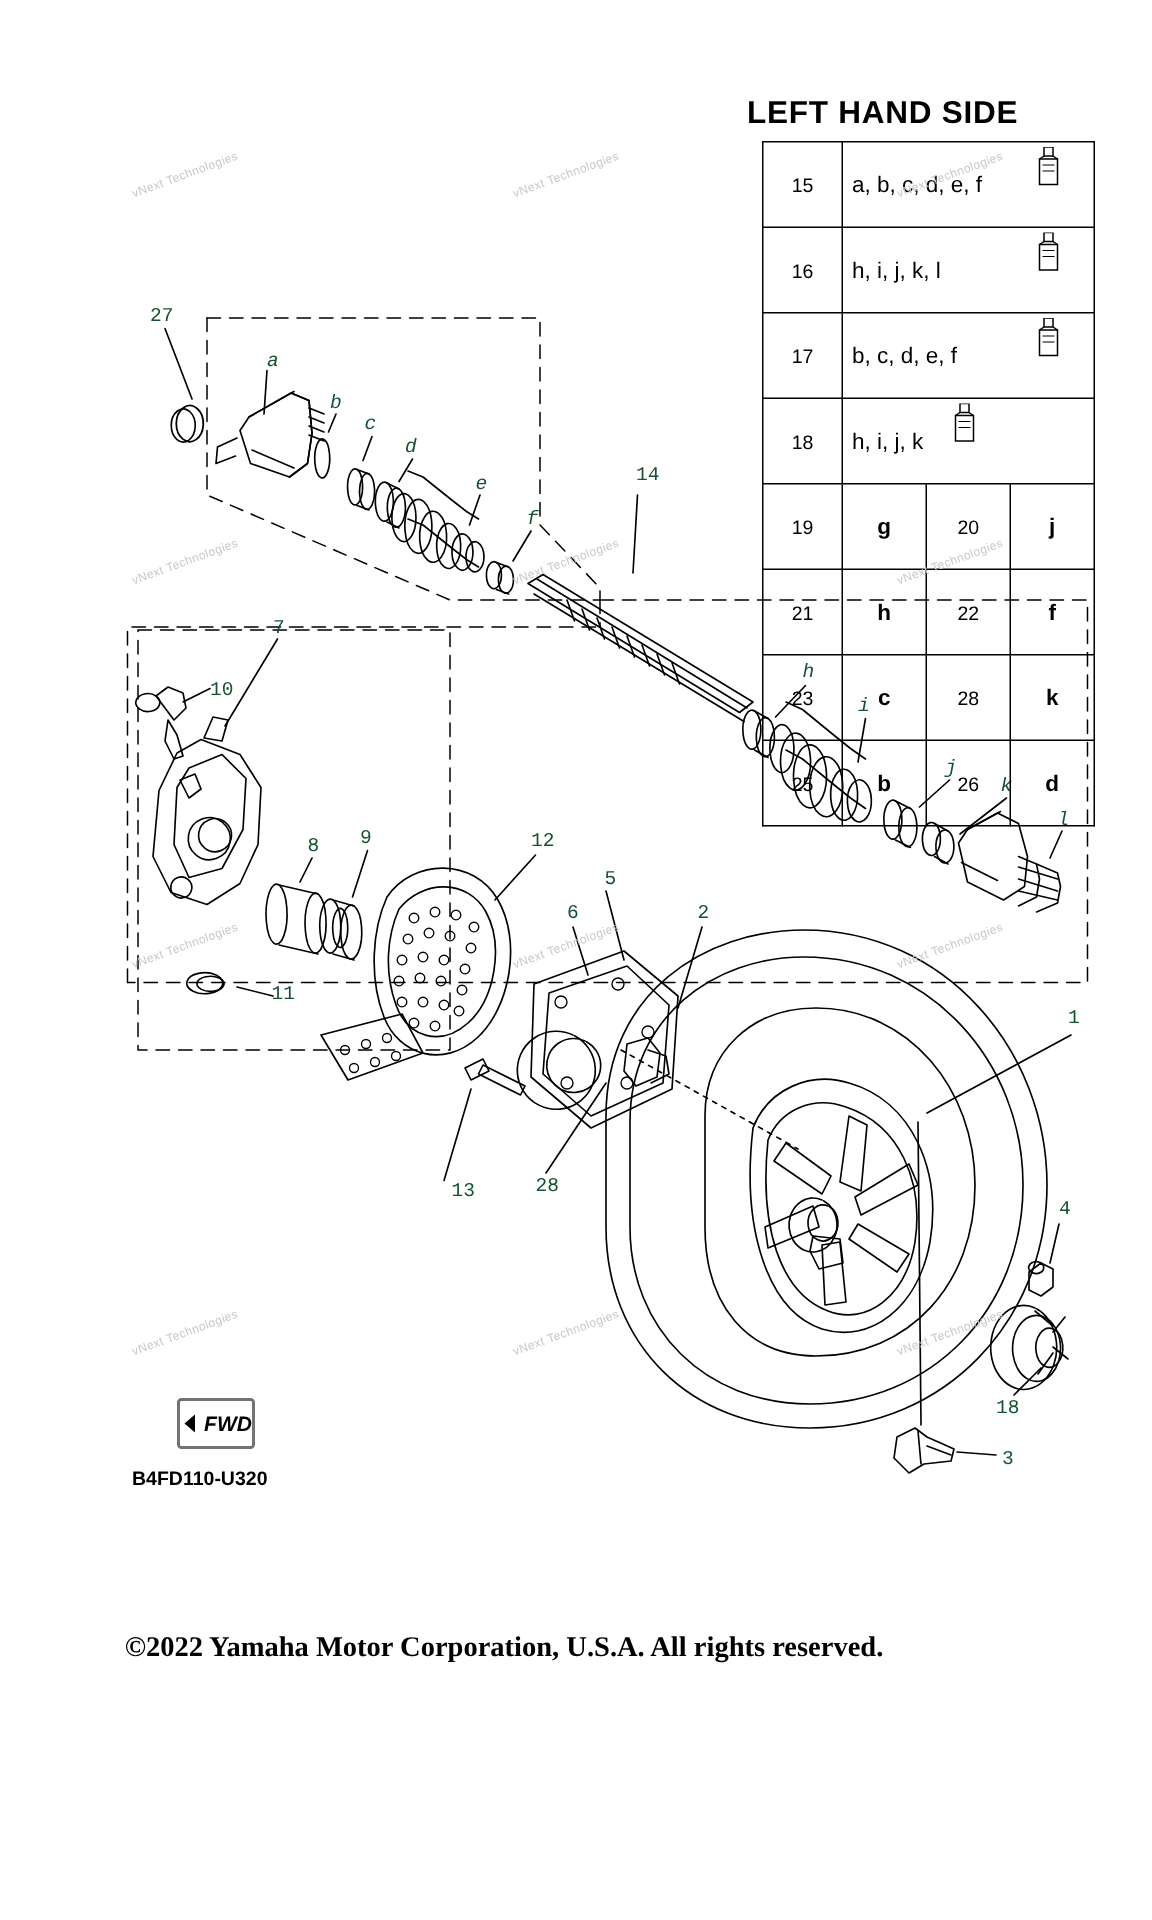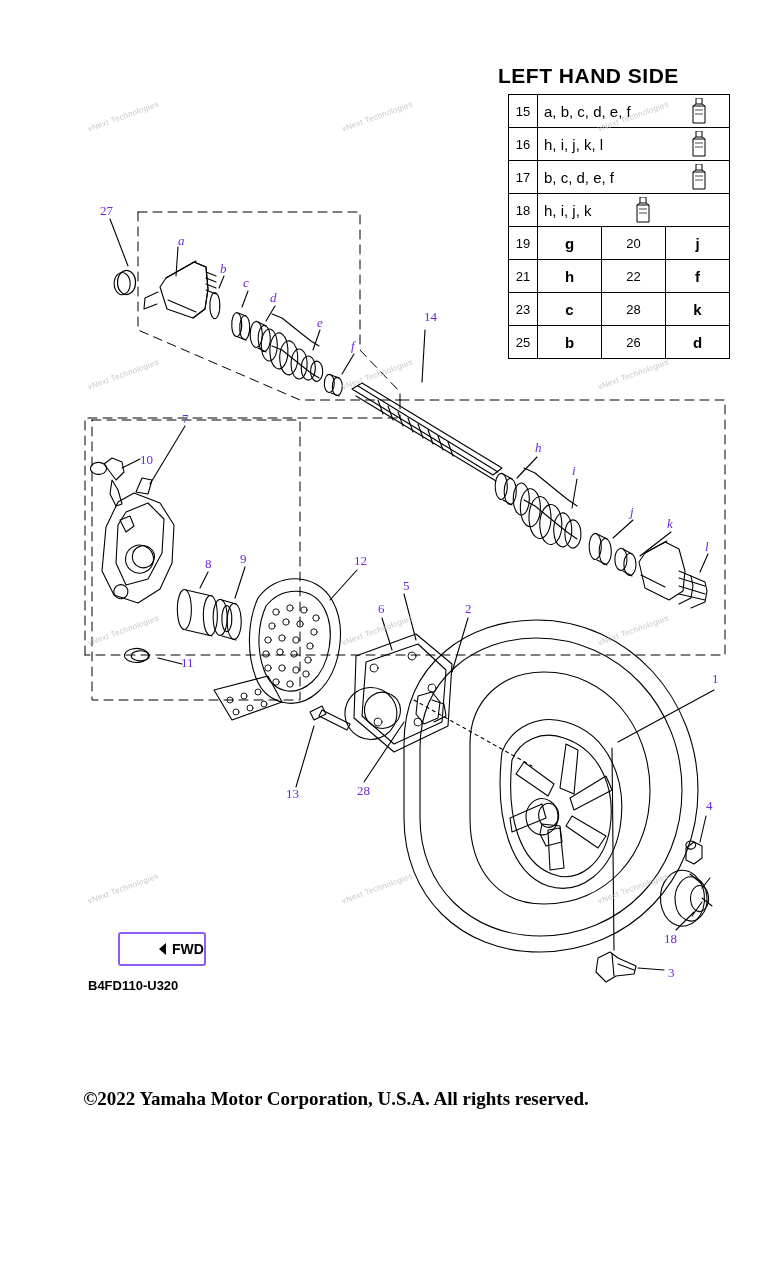--- a/index.html
+++ b/index.html
@@ -20,22 +20,22 @@
   }
   svg.diagram {
     position: absolute;
     left: 0;
     top: 0;
     width: 768px;
     height: 1280px;
   }
   .lbl {
     position: absolute;
-    font-family: Liberation Serif, serif;
-    color: #6d28d9;
+    font-family: Liberation Mono, monospace;
+    color: #14532d;
     white-space: nowrap;
   }
   .num {
     font-size: 13px;
   }
   .letter {
     font-size: 13px;
     font-style: italic;
   }
   
@@ -53,21 +53,21 @@
     position: absolute;
     left: 508px;
     top: 94px;
     width: 222px;
     border-collapse: collapse;
     table-layout: fixed;
   }
   #parts-table td {
     border: 1px solid #000;
     height: 32px;
-    padding: 0;
+    padding: 12px;
     font-size: 15px;
     text-align: center;
     vertical-align: middle;
   }
   #parts-table td.idx {
     width: 28px;
     font-size: 13px;
   }
   #parts-table td.wide {
     text-align: left;
@@ -102,28 +102,28 @@
     top: 978px;
     font-size: 13px;
     font-weight: bold;
   }
   #fwd-box {
     position: absolute;
     left: 118px;
     top: 932px;
     width: 48px;
     height: 30px;
-    border: 2px solid #8b5cf6;
+    border: 2px solid #737373;
     border-radius: 3px;
     display: flex;
     align-items: center;
     justify-content: center;
     font-size: 14px;
     font-weight: bold;
-    padding-left: 36px;
+    font-style: italic;
   }
   .wm {
     position: absolute;
     font-size: 8px;
     color: #c8c8c8;
     transform: rotate(-20deg);
     white-space: nowrap;
     letter-spacing: 0.3px;
   }
 </style>
@@ -375,21 +375,21 @@
   <div class="lbl num" style="left:182px; top:411px;">7</div>
   <div class="lbl num" style="left:140px; top:452px;">10</div>
   <div class="lbl num" style="left:205px; top:556px;">8</div>
   <div class="lbl num" style="left:240px; top:551px;">9</div>
   <div class="lbl num" style="left:354px; top:553px;">12</div>
   <div class="lbl num" style="left:403px; top:578px;">5</div>
   <div class="lbl num" style="left:378px; top:601px;">6</div>
   <div class="lbl num" style="left:465px; top:601px;">2</div>
   <div class="lbl num" style="left:712px; top:671px;">1</div>
   <div class="lbl num" style="left:181px; top:655px;">11</div>
-  <div class="lbl num" style="left:286px; top:786px;">13</div>
+  <div class="lbl num" style="left:301px; top:786px;">13</div>
   <div class="lbl num" style="left:357px; top:783px;">28</div>
   <div class="lbl num" style="left:706px; top:798px;">4</div>
   <div class="lbl num" style="left:664px; top:931px;">18</div>
   <div class="lbl num" style="left:668px; top:965px;">3</div>
 
   <div class="lbl letter" style="left:178px; top:233px;">a</div>
   <div class="lbl letter" style="left:220px; top:261px;">b</div>
   <div class="lbl letter" style="left:243px; top:275px;">c</div>
   <div class="lbl letter" style="left:270px; top:290px;">d</div>
   <div class="lbl letter" style="left:317px; top:315px;">e</div>

